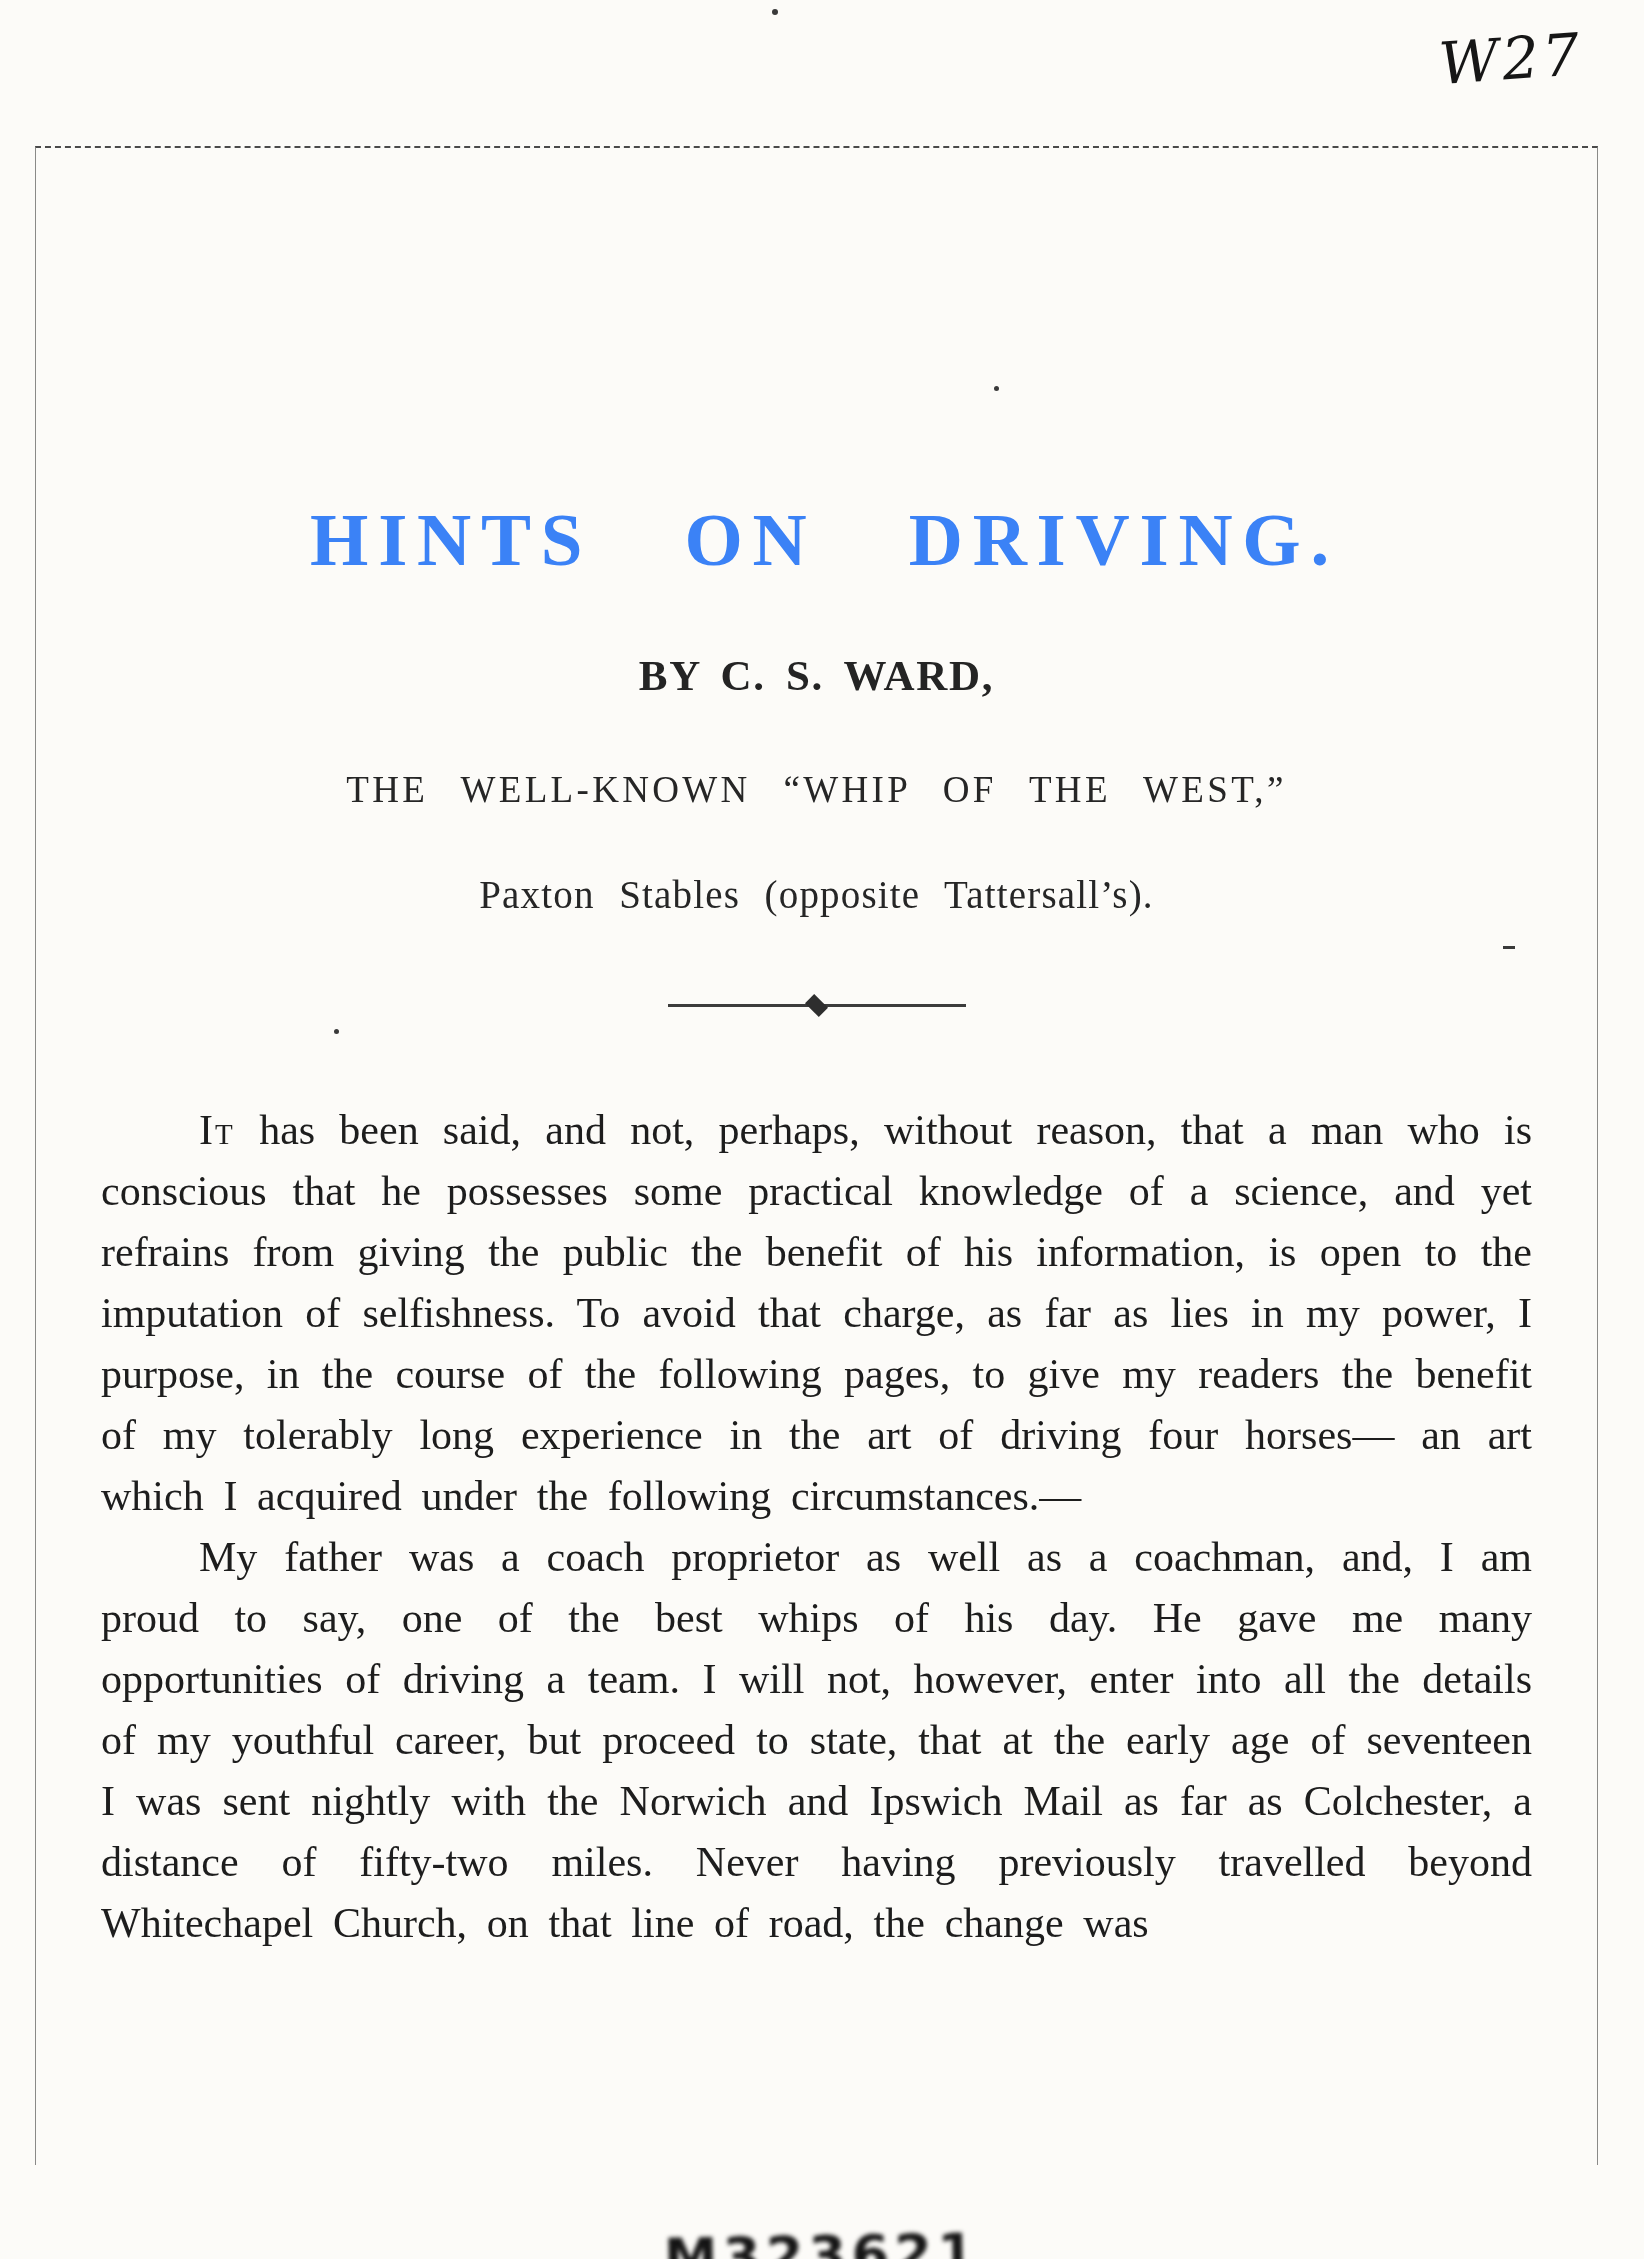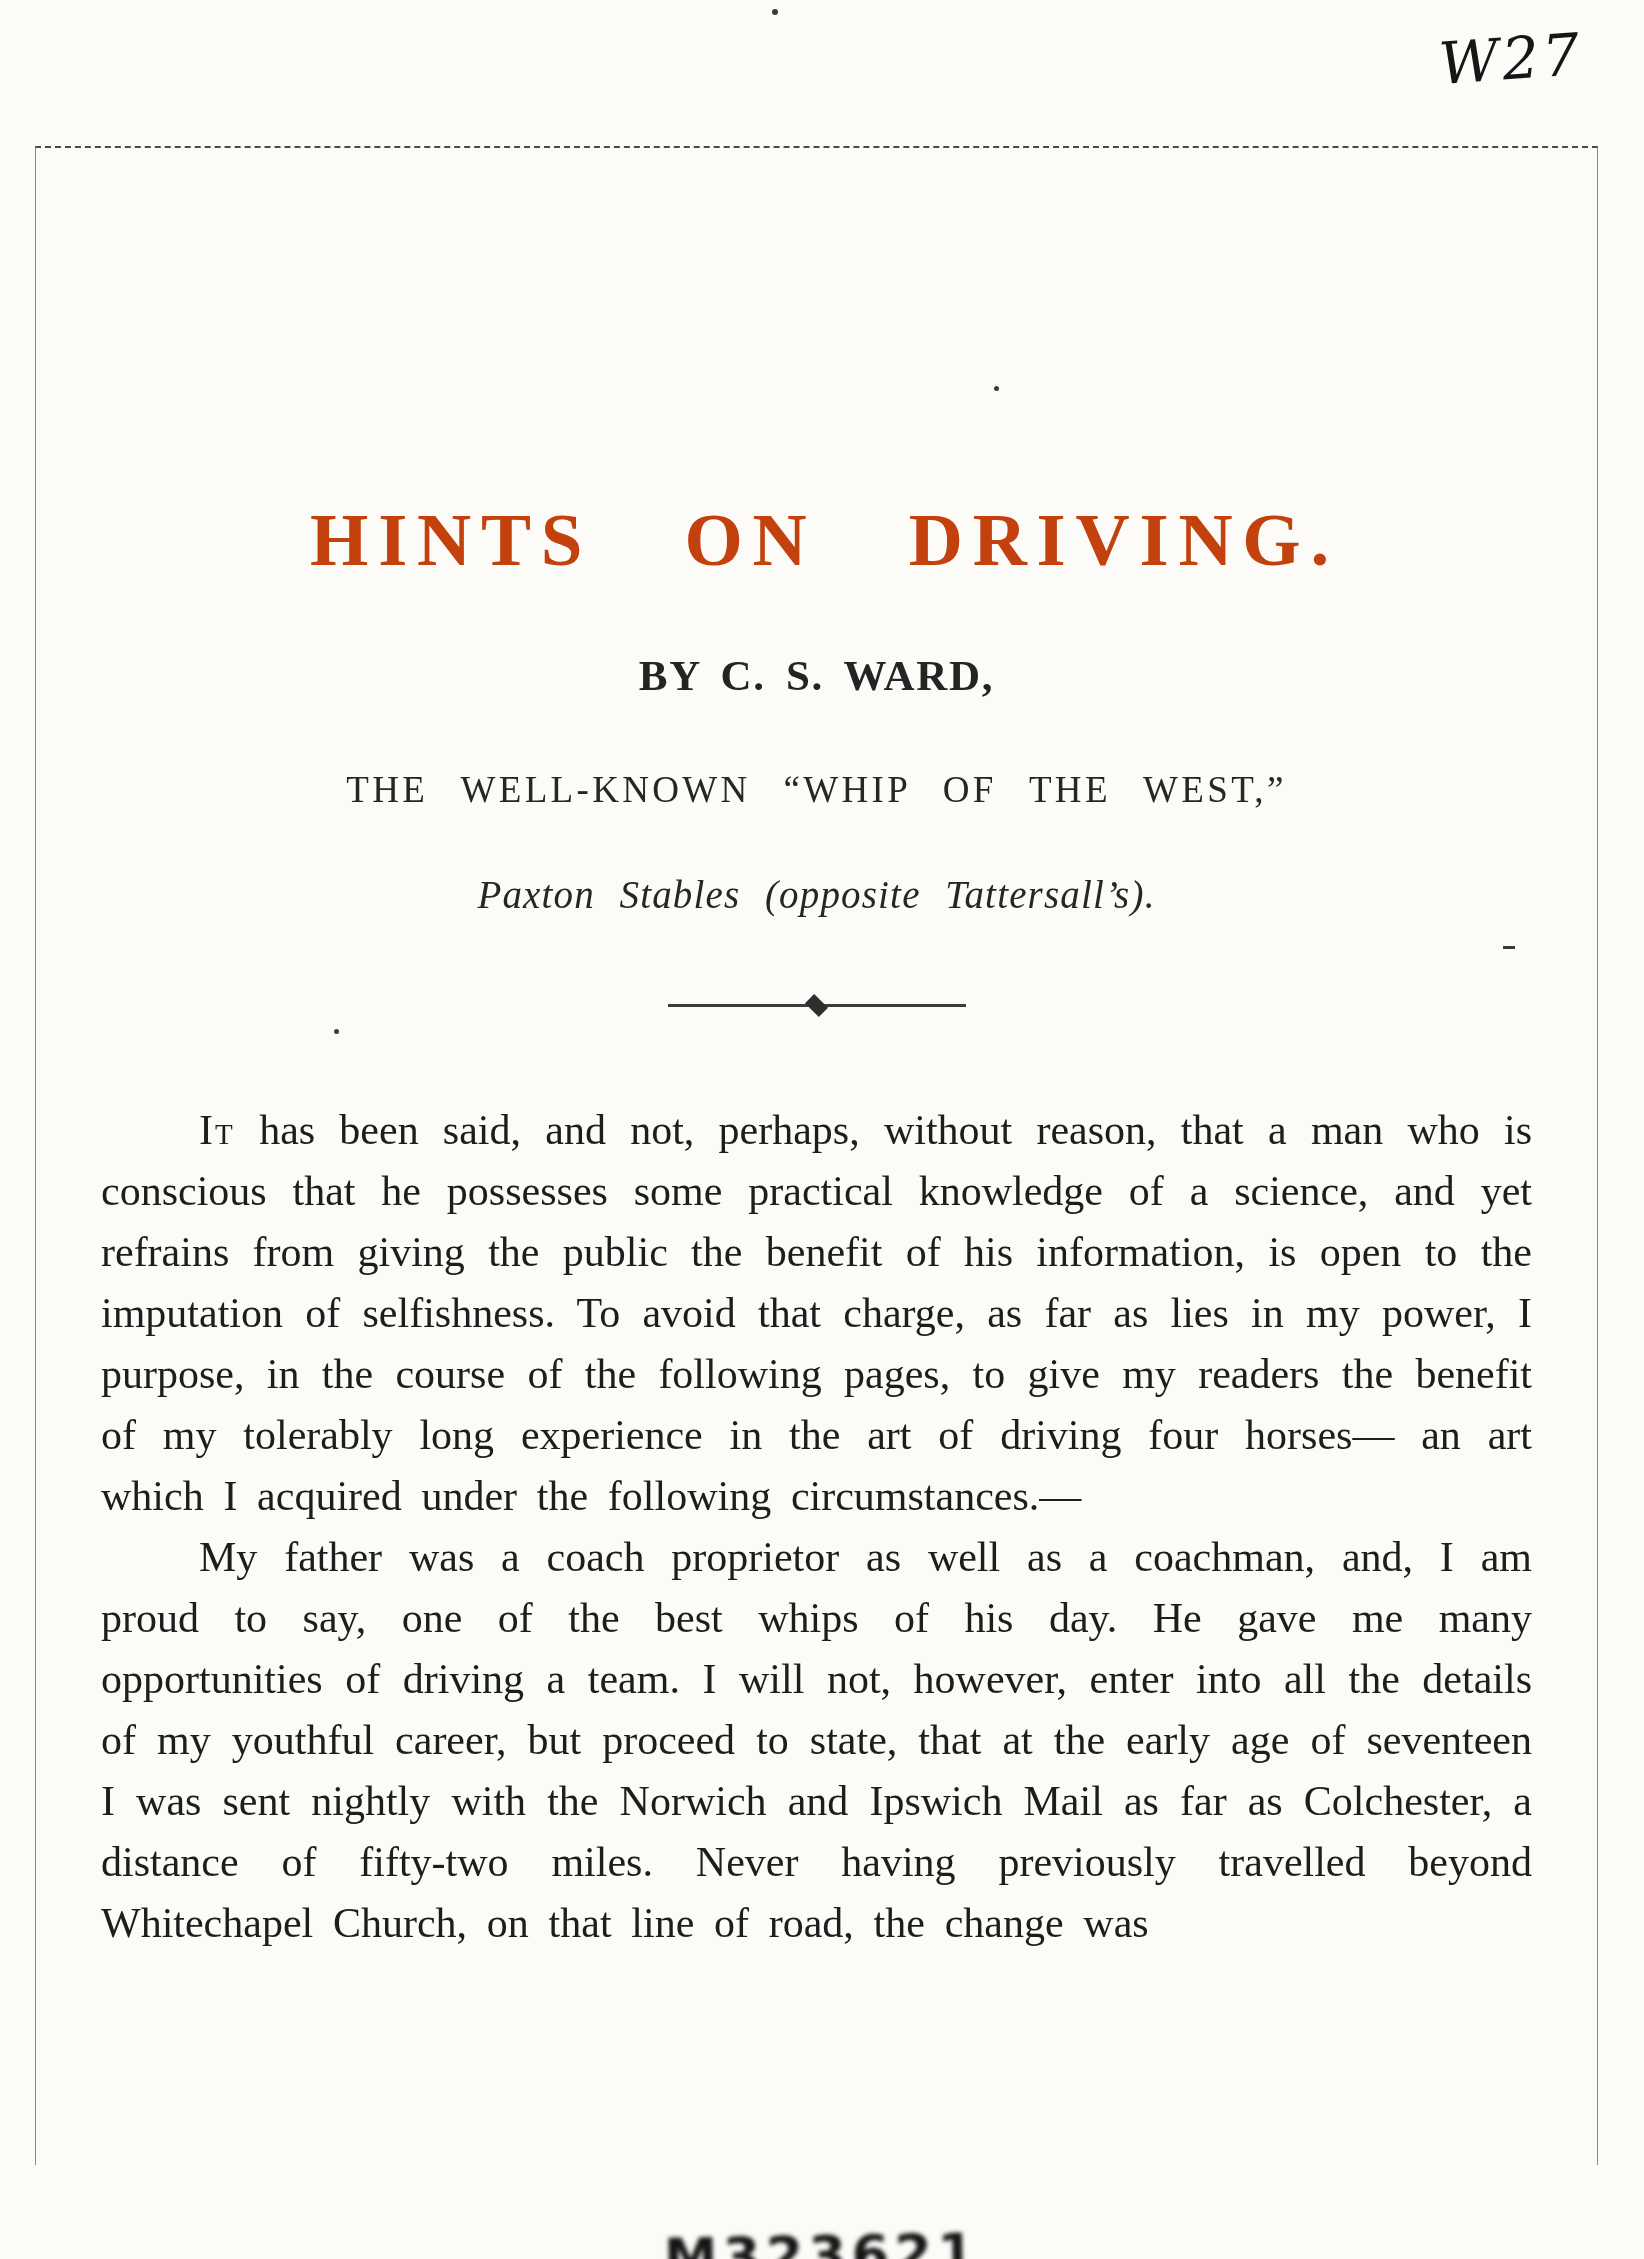--- a/index.html
+++ b/index.html
@@ -52,21 +52,21 @@
     bottom: 0;
     text-align: center;
   }
 
   .title {
     margin-top: 351px;
     font-size: 75px;
     font-weight: bold;
     letter-spacing: 0.13em;
     word-spacing: 0.85em;
-    color: #c2410c;
+    color: #3b82f6;
     padding-left: 16px;
   }
 
   .byline {
     margin-top: 68px;
     font-size: 43px;
     font-weight: bold;
     letter-spacing: 0.04em;
     word-spacing: 0.18em;
     color: #242424;
@@ -76,21 +76,20 @@
     margin-top: 68px;
     font-size: 37px;
     letter-spacing: 0.09em;
     word-spacing: 0.55em;
     color: #262626;
     text-align: center;
   }
 
   .address {
     margin-top: 61px;
-    font-style: italic;
     font-size: 39px;
     letter-spacing: 0.03em;
     word-spacing: 0.35em;
     color: #262626;
   }
 
   .ornament {
     position: relative;
     margin: 81px auto 0 auto;
     width: 298px;

